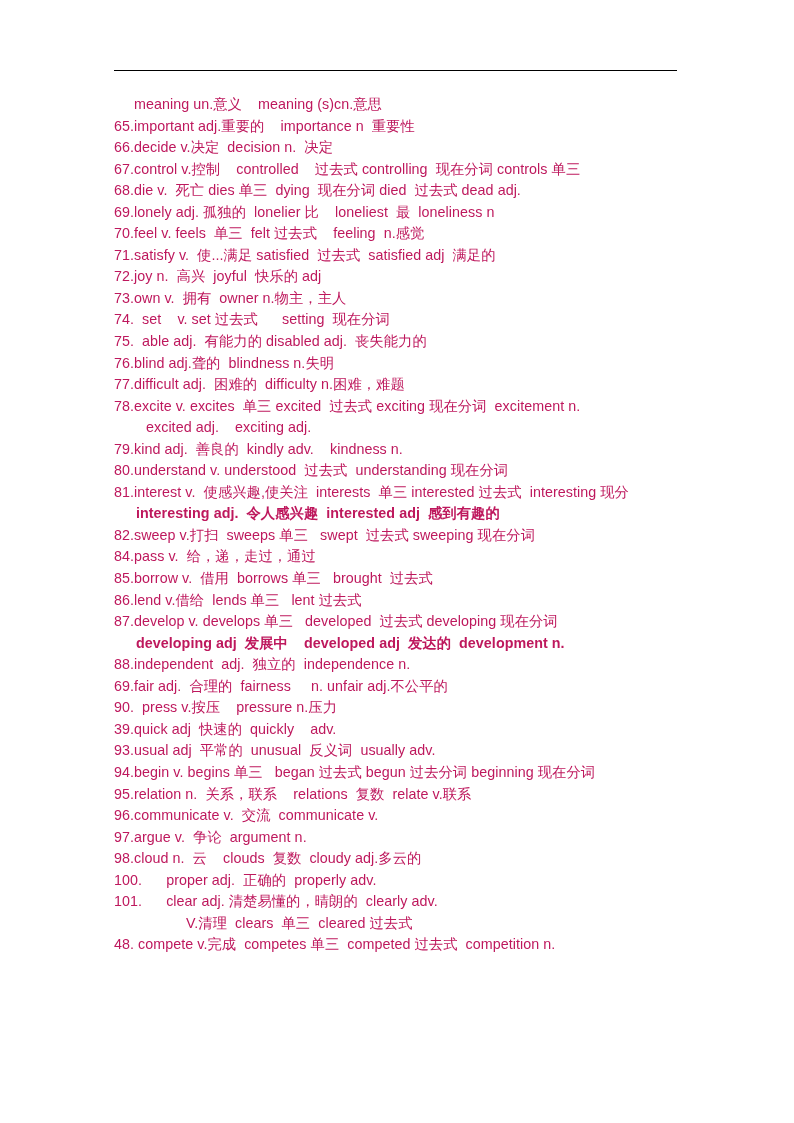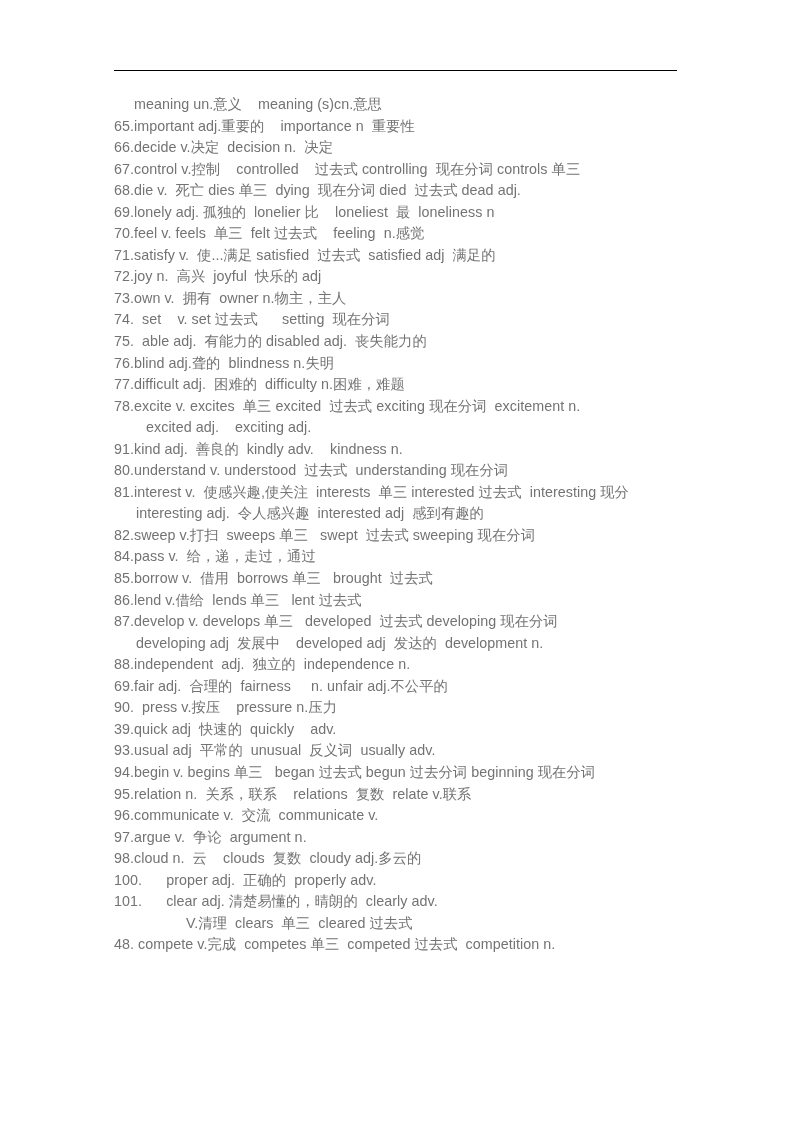--- a/index.html
+++ b/index.html
@@ -35,26 +35,26 @@
     position: absolute;
     left: 114px;
     top: 94px;
     width: 570px;
   }
   .line {
     font-size: 14.3px;
     line-height: 21.55px;
     white-space: pre;
     letter-spacing: 0.05px;
-    color: #737373;
+    color: #be185d;
   }
   
   .ind-0  { padding-left: 0px; }
   .ind-a  { padding-left: 20px; }   
-  .ind-b  { padding-left: 22px; }   
+  .ind-b  { padding-left: 22px; font-weight: bold; }   
   .ind-c  { padding-left: 32px; }   
   .ind-d  { padding-left: 72px; }   
 </style>
 </head>
 <body style="background: rgb(255, 255, 255);">
 
 <div class="page">
   <div class="header-rule"></div>
   <div class="doc-body" style="color: rgb(0, 0, 0);">
       <div class="line ind-a">meaning un.意义    meaning (s)cn.意思</div>
@@ -66,21 +66,21 @@
       <div class="line ind-0">70.feel v. feels  单三  felt 过去式    feeling  n.感觉</div>
       <div class="line ind-0">71.satisfy v.  使...满足 satisfied  过去式  satisfied adj  满足的</div>
       <div class="line ind-0">72.joy n.  高兴  joyful  快乐的 adj</div>
       <div class="line ind-0">73.own v.  拥有  owner n.物主，主人</div>
       <div class="line ind-0">74.  set    v. set 过去式      setting  现在分词</div>
       <div class="line ind-0">75.  able adj.  有能力的 disabled adj.  丧失能力的</div>
       <div class="line ind-0">76.blind adj.聋的  blindness n.失明</div>
       <div class="line ind-0">77.difficult adj.  困难的  difficulty n.困难，难题</div>
       <div class="line ind-0">78.excite v. excites  单三 excited  过去式 exciting 现在分词  excitement n.</div>
       <div class="line ind-c">excited adj.    exciting adj.</div>
-      <div class="line ind-0">91.kind adj.  善良的  kindly adv.    kindness n.</div>
+      <div class="line ind-0">79.kind adj.  善良的  kindly adv.    kindness n.</div>
       <div class="line ind-0">80.understand v. understood  过去式  understanding 现在分词</div>
       <div class="line ind-0">81.interest v.  使感兴趣,使关注  interests  单三 interested 过去式  interesting 现分</div>
       <div class="line ind-b">interesting adj.  令人感兴趣  interested adj  感到有趣的</div>
       <div class="line ind-0">82.sweep v.打扫  sweeps 单三   swept  过去式 sweeping 现在分词</div>
       <div class="line ind-0">84.pass v.  给，递，走过，通过</div>
       <div class="line ind-0">85.borrow v.  借用  borrows 单三   brought  过去式</div>
       <div class="line ind-0">86.lend v.借给  lends 单三   lent 过去式</div>
       <div class="line ind-0">87.develop v. develops 单三   developed  过去式 developing 现在分词</div>
       <div class="line ind-b">developing adj  发展中    developed adj  发达的  development n.</div>
       <div class="line ind-0">88.independent  adj.  独立的  independence n.</div>

